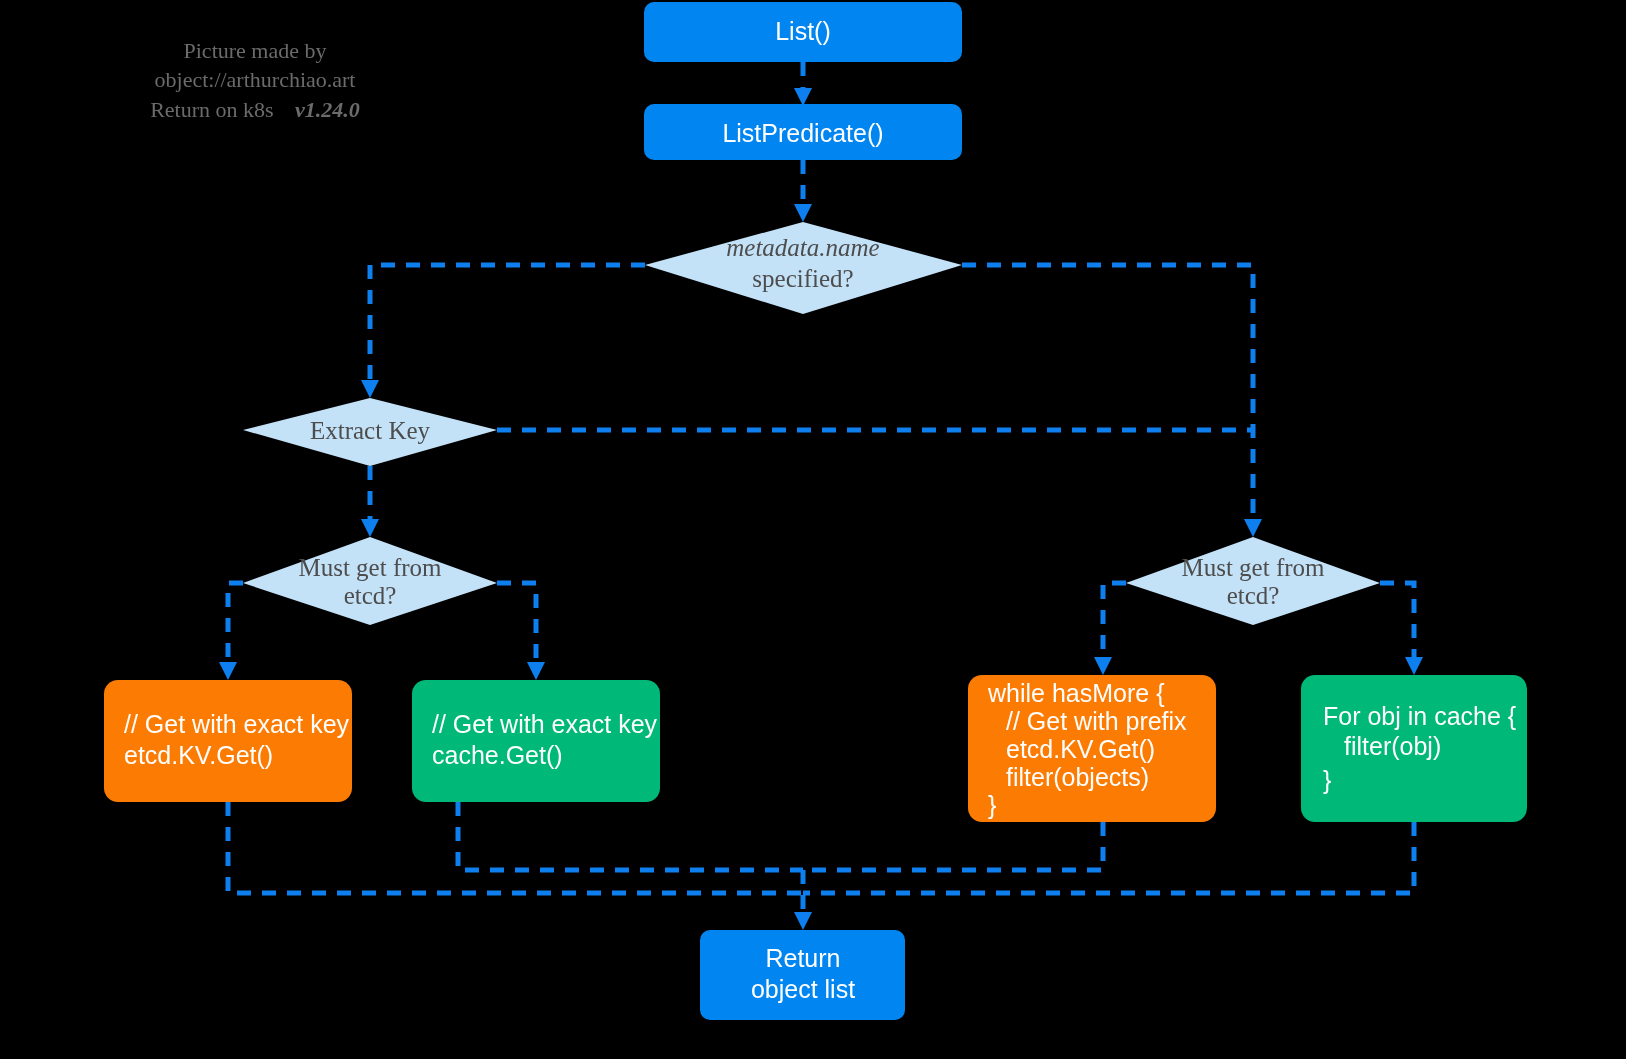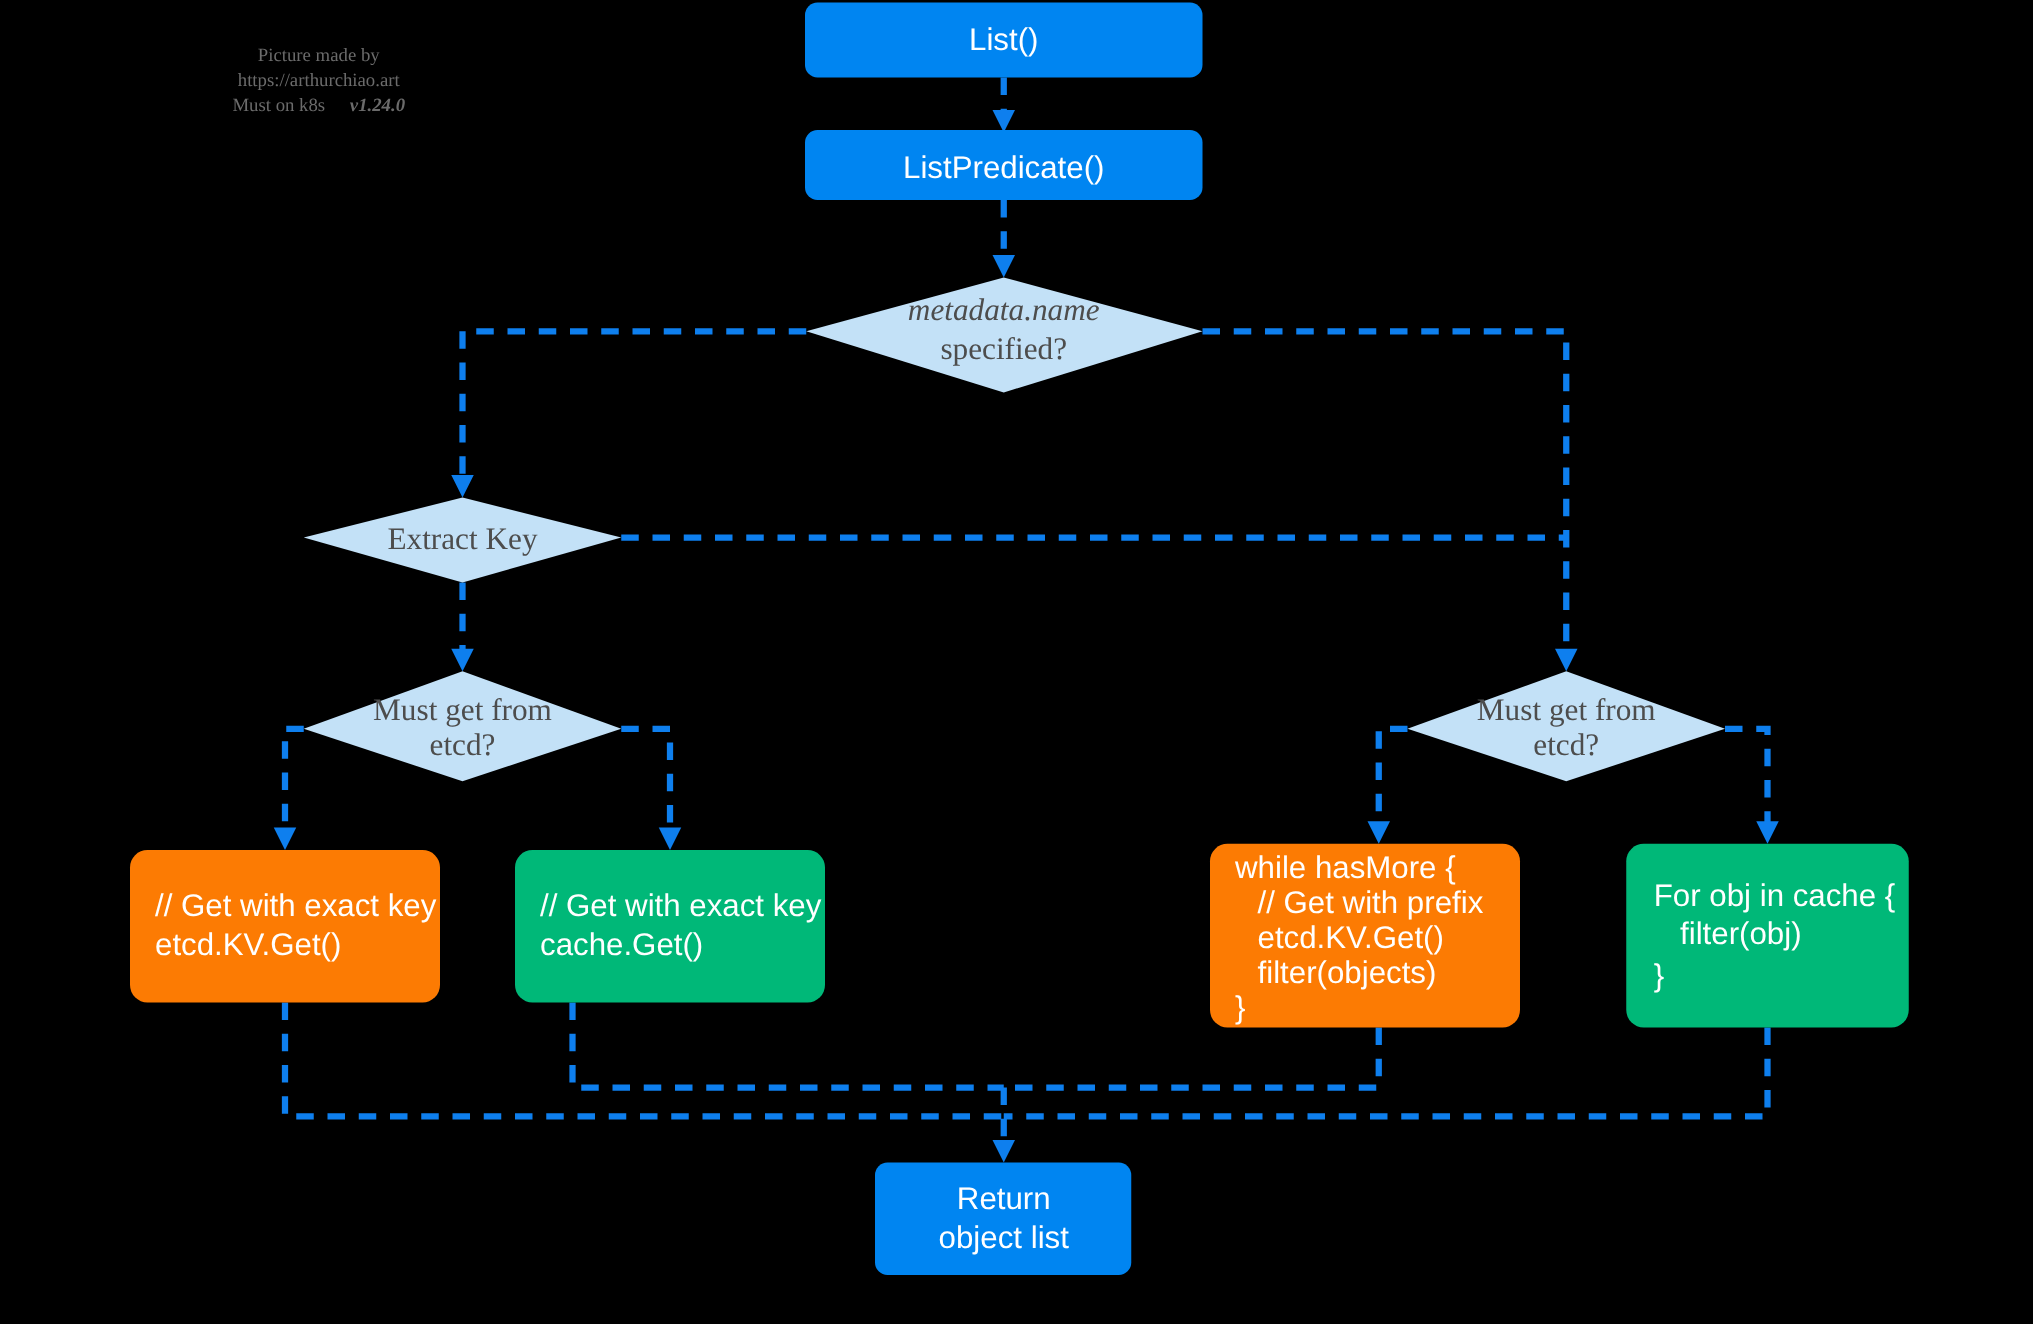--- a/index.html
+++ b/index.html
@@ -58,40 +58,40 @@
   .diamond-text.italic {
     font-style: italic;
   }
   .watermark {
     position: absolute;
     left: 110px;
     top: 36px;
     width: 290px;
     text-align: center;
     font-family: "Liberation Serif", serif;
-    font-size: 15px;
+    font-size: 22px;
     line-height: 1.33;
     color: #6b6b6b;
     user-select: none;
   }
   .watermark .ver {
     font-style: italic;
     font-weight: bold;
     margin-left: 16px;
   }
 </style>
 </head>
 <body>
 
 <div id="canvas">
 
   <div class="watermark">
     <div>Picture made by</div>
-    <div>https://arthurchiao.art</div>
-    <div><span>Must on k8s </span><span class="ver">v1.24.0</span></div>
+    <div>object://arthurchiao.art</div>
+    <div><span>Return on k8s </span><span class="ver">v1.24.0</span></div>
   </div>
 
   <svg class="layer" viewBox="0 0 1626 1059">
 
     <g>
       <path class="edge" d="M 803 62 L 803 96"></path>
       <polygon class="arrowhead" points="803,106 794,88 812,88"></polygon>
     </g>
 
     <g>

